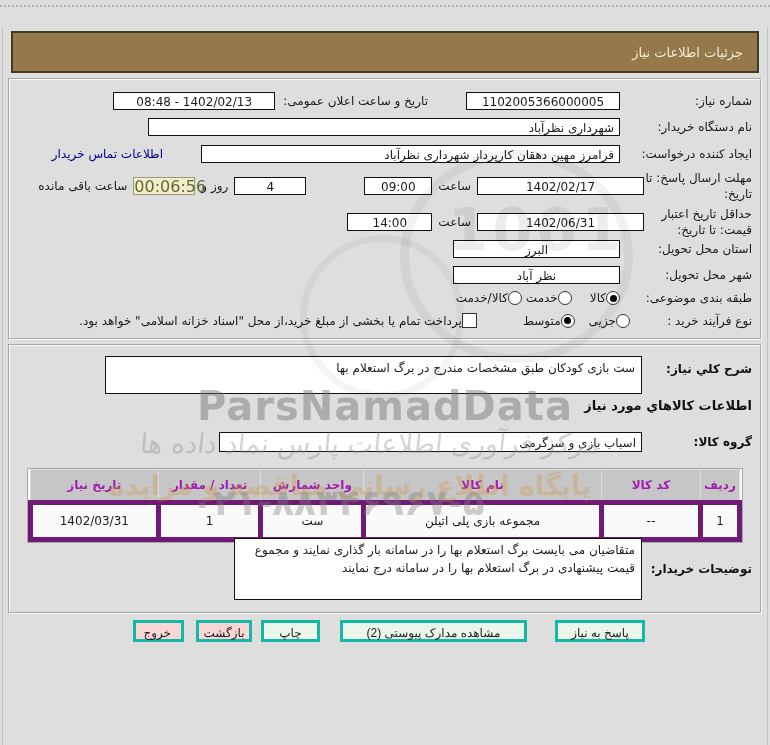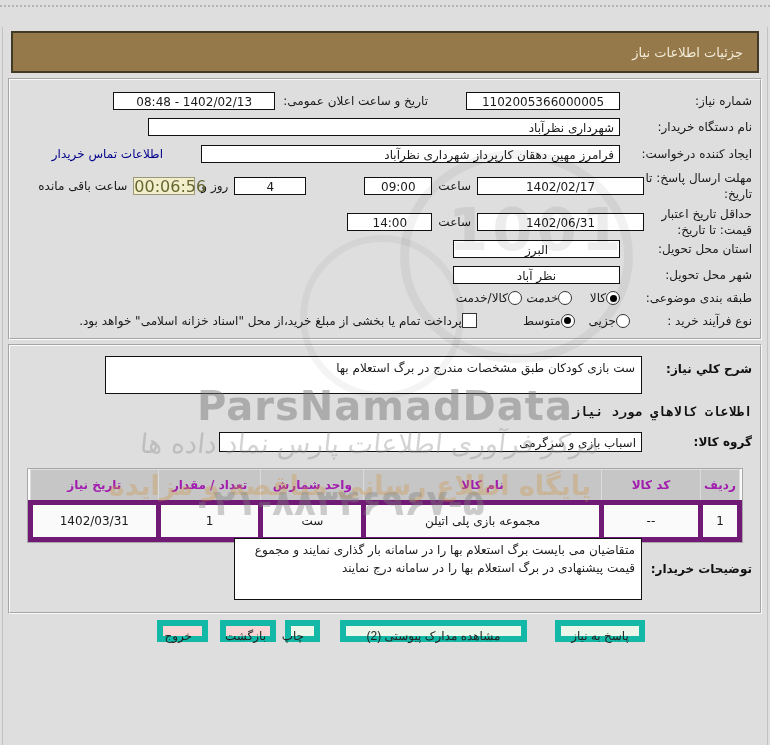--- a/index.html
+++ b/index.html
@@ -61,21 +61,21 @@
     border:1px solid #dcdcdc;height:28px;text-align:center;
   }
   table.goods td{
     background:#fafafa;font-size:12px;border:5px solid #701a75;
     height:30px;text-align:center;
   }
   .tbl-wrap{border:1px solid #a8a8a8;}
   
   .btnrow{top:620px;right:125px;left:130px;display:flex;align-items:center;}
   .btn{
-    height:22px;line-height:20px;box-sizing:border-box;border:6px solid #14b8a6;
+    height:22px;line-height:20px;box-sizing:border-box;border:3px solid #14b8a6;
     text-align:center;font-size:12px;color:#222;cursor:pointer;padding:0 10px;white-space:nowrap;
   }
   .btn-green{background:#e9f6e9;}
   .btn-pink{background:#f9d6d6;}
   
   .wm{pointer-events:none;z-index:60;}
   .wm-brand{
     top:383px;left:0;width:770px;text-align:center;
     font-size:40px;font-weight:bold;letter-spacing:1px;
     color:rgba(110,110,110,0.45);font-family:"DejaVu Sans",sans-serif;
@@ -161,21 +161,21 @@
   <div class="row" style="top:186px;">
     <span class="lbl" style="width:132px;">شهر محل تحویل:</span>
     <div class="fld center" style="width:167px;">نظر آباد</div>
   </div>
 
   <div class="row" style="top:211px;">
     <span class="lbl" style="width:132px;">طبقه بندی موضوعی:</span>
     <span class="radio sel"></span>
     <span class="lbl gap4" style="margin-left:18px;">کالا</span>
     <span class="radio"></span>
-    <span class="lbl gap4" style="font-style:italic;">خدمت</span>
+    <span class="lbl gap4" style="">خدمت</span>
     <span class="radio"></span>
     <span class="lbl gap4">کالا/خدمت</span>
   </div>
 
   <div class="row" style="top:233px;">
     <span class="lbl" style="width:122px;">نوع فرآیند خرید :</span>
     <span class="radio"></span>
     <span class="lbl gap4" style="margin-left:14px;">جزیی</span>
     <span class="radio sel"></span>
     <span class="lbl gap4">متوسط</span>
@@ -185,21 +185,21 @@
 
 </div>
 
 <div class="abs panel panel2">
 
   <div class="row" style="top:10px;align-items:flex-start;">
     <span class="lbl b" style="width:110px;padding-top:6px;">شرح كلي نیاز:</span>
     <div class="area rt" style="width:537px;height:38px;">ست بازی کودکان طبق مشخصات مندرج در برگ استعلام بها</div>
   </div>
 
-  <div class="row" style="top:58px;font-family:Liberation Mono, monospace;">
+  <div class="row" style="top:52px;">
     <span class="lbl b" style="font-size:13px;">اطلاعات کالاهاي مورد نیاز</span>
   </div>
 
   <div class="row" style="top:86px;">
     <span class="lbl b" style="width:110px;">گروه کالا:</span>
     <div class="fld rt" style="width:423px;height:20px;line-height:20px;">اسباب بازی و سرگرمی</div>
   </div>
 
   <div class="abs tbl-wrap" style="top:122px;right:17px;left:17px;">
     <table class="goods" dir="rtl">
@@ -237,16 +237,16 @@
   <div class="row" style="top:192px;align-items:center;">
     <span class="lbl b" style="width:110px;">توضیحات خریدار:</span>
     <div class="area rt" style="width:408px;height:62px;white-space:normal;text-align:right;">متقاضیان می بایست برگ استعلام بها را در سامانه بار گذاری نمایند و مجموع قیمت پیشنهادی در برگ استعلام بها را در سامانه درج نمایند</div>
   </div>
 
 </div>
 
 <div class="abs btnrow">
   <button class="btn btn-green" style="width:90px;">پاسخ به نیاز</button>
   <button class="btn btn-green" style="width:187px;margin-right:28px;">مشاهده مدارک پیوستی (2)</button>
-  <button class="btn btn-green" style="width:35px;margin-right:20px;">چاپ</button>
+  <button class="btn btn-green" style="width:59px;margin-right:20px;">چاپ</button>
   <button class="btn btn-pink" style="width:56px;margin-right:9px;padding:0 4px;">بازگشت</button>
   <button class="btn btn-pink" style="width:51px;margin-right:12px;">خروج</button>
 </div>
 
 </body></html>

